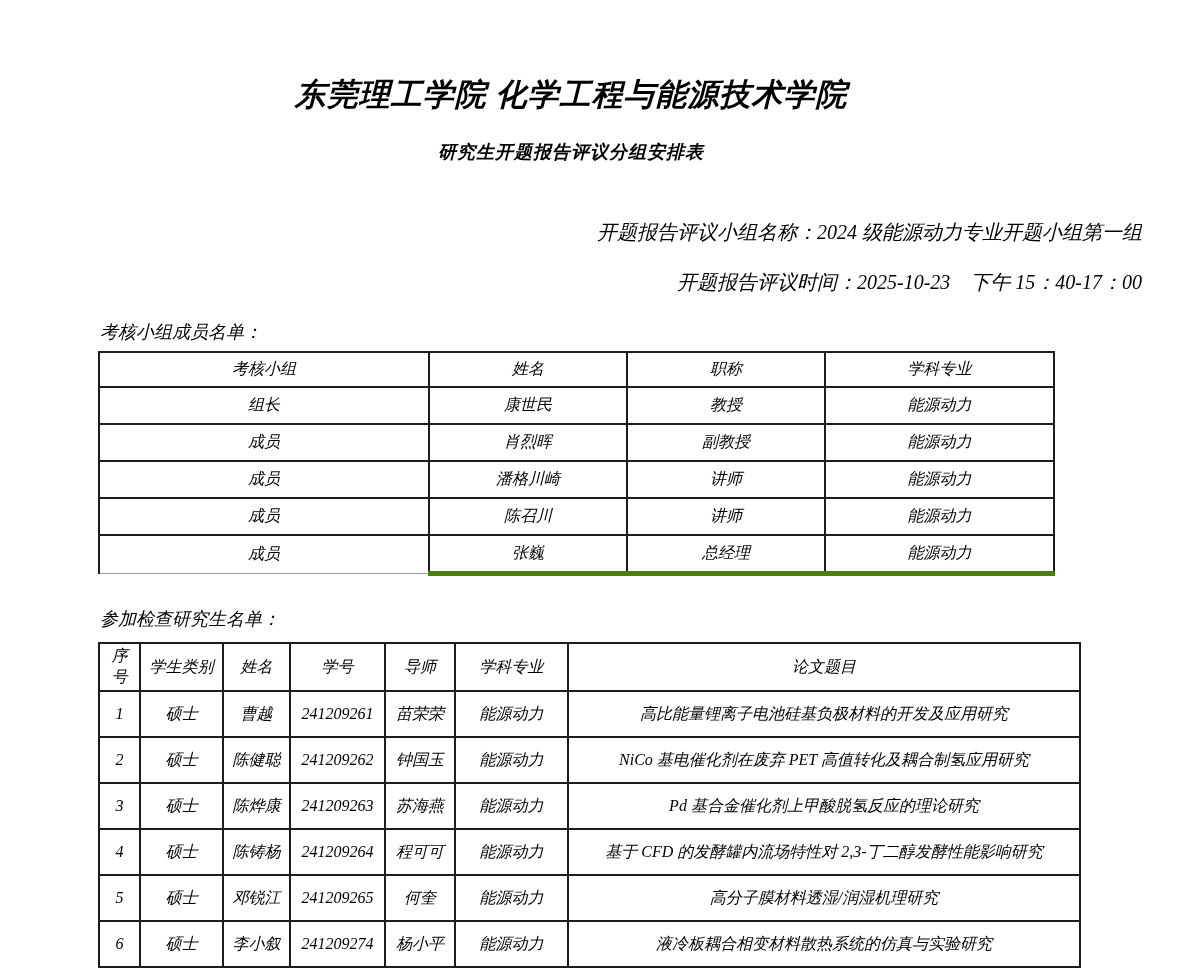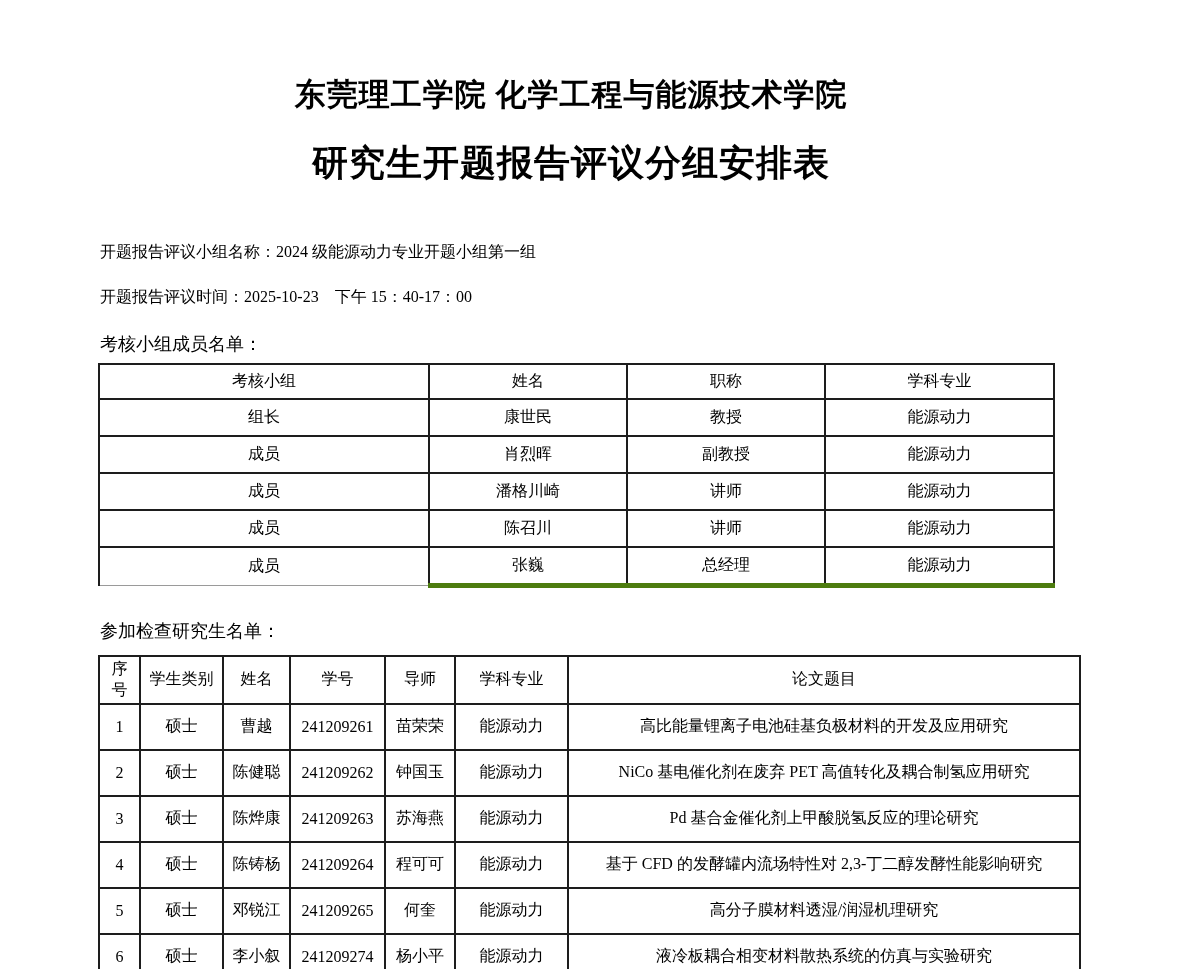--- a/index.html
+++ b/index.html
@@ -8,47 +8,49 @@
     background: #ffffff;
     color: #000000;
     font-family: "Liberation Serif", "DejaVu Serif", serif;
   }
   .page {
     position: relative;
     width: 1142px;
     height: 969px;
     background: #ffffff;
     overflow: hidden;
+    font-style: italic;
   }
   .doc-title {
     margin: 0;
     padding-top: 76px;
     font-size: 31px;
     line-height: 1.25;
     font-weight: bold;
     text-align: center;
     letter-spacing: 1px;
     white-space: pre-wrap;
   }
   .doc-subtitle {
     margin: 26px 0 0 0;
-    font-size: 36px;
+    font-size: 18px;
     line-height: 1.25;
     font-weight: bold;
     text-align: center;
     letter-spacing: 1px;
   }
   .info-block {
     margin: 56px 0 0 100px;
   }
   .info-line {
     margin: 0 0 24px 0;
-    font-size: 16px;
+    font-size: 20px;
     line-height: 1.3;
     white-space: pre-wrap;
+    text-align: right;
   }
   .caption {
     margin: 27px 0 7px 100px;
     font-size: 18px;
     line-height: 1.2;
   }
   .caption.second {
     margin-top: 33px;
     margin-bottom: 12px;
   }

